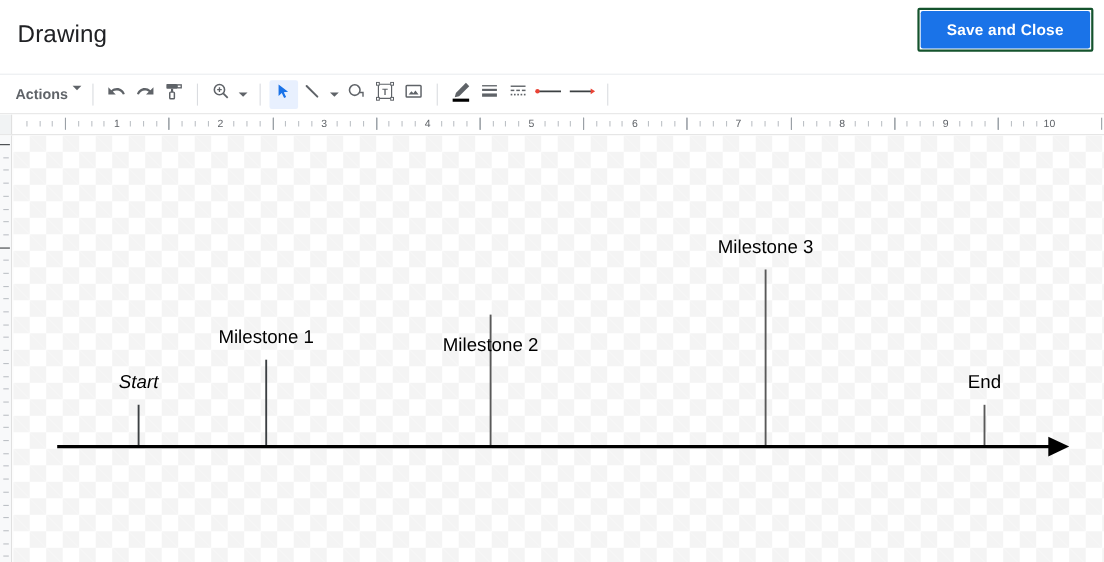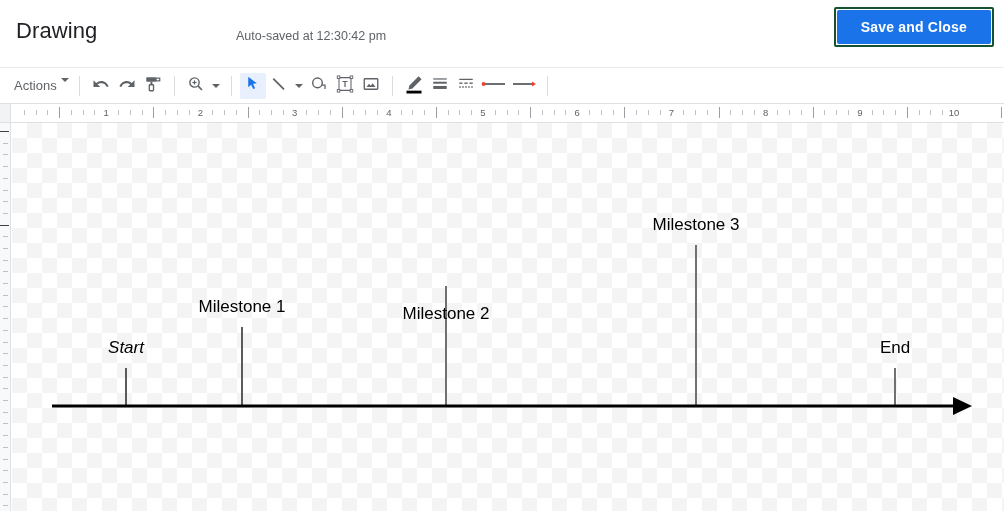--- a/index.html
+++ b/index.html
@@ -75,20 +75,21 @@
   }
   .tb-actions {
     font-size: 13px;
     color: #5f6368;
     display: flex;
     align-items: flex-start;
     gap: 4px;
     cursor: pointer;
     padding: 3px 2px;
     white-space: nowrap;
+    font-weight: bold;
   }
   .caret {
     width: 0; height: 0;
     border-left: 4px solid transparent;
     border-right: 4px solid transparent;
     border-top: 4px solid #5f6368;
     display: inline-block;
   }
   .divider {
     width: 1px;
@@ -215,21 +216,20 @@
     white-space: nowrap;
     transform: translateX(-50%);
     font-family: "Liberation Sans", sans-serif;
   }
 </style>
 </head>
 <body>
 
 <div class="header">
   <div class="doc-title">Drawing</div>
-  <div class="autosave">Auto-saved at 12:30:42 pm</div>
   <div class="save-wrap">
     <button class="save-btn">Save and Close</button>
   </div>
 </div>
 
 <div class="toolbar">
 
   <div class="tb-actions">
     <span>Actions</span>
     <span class="caret"></span>

